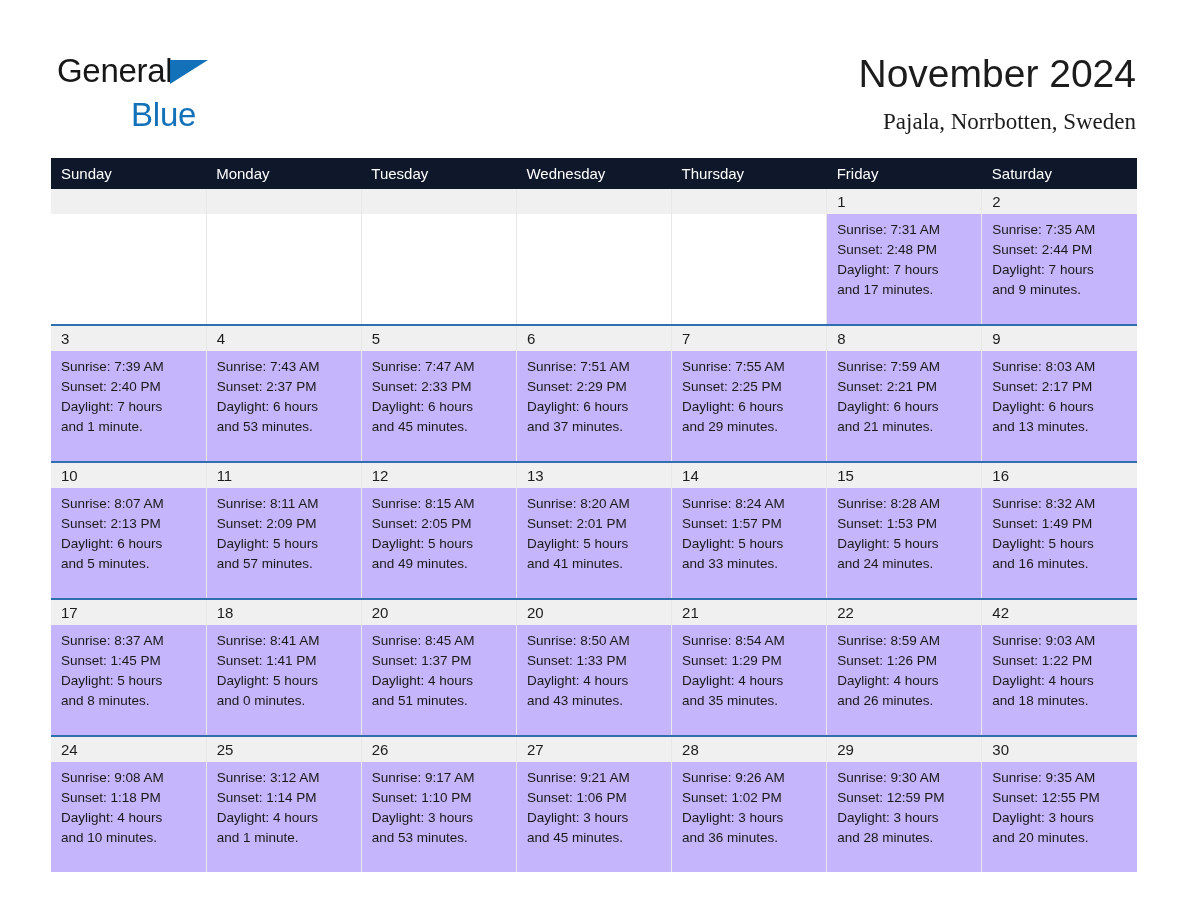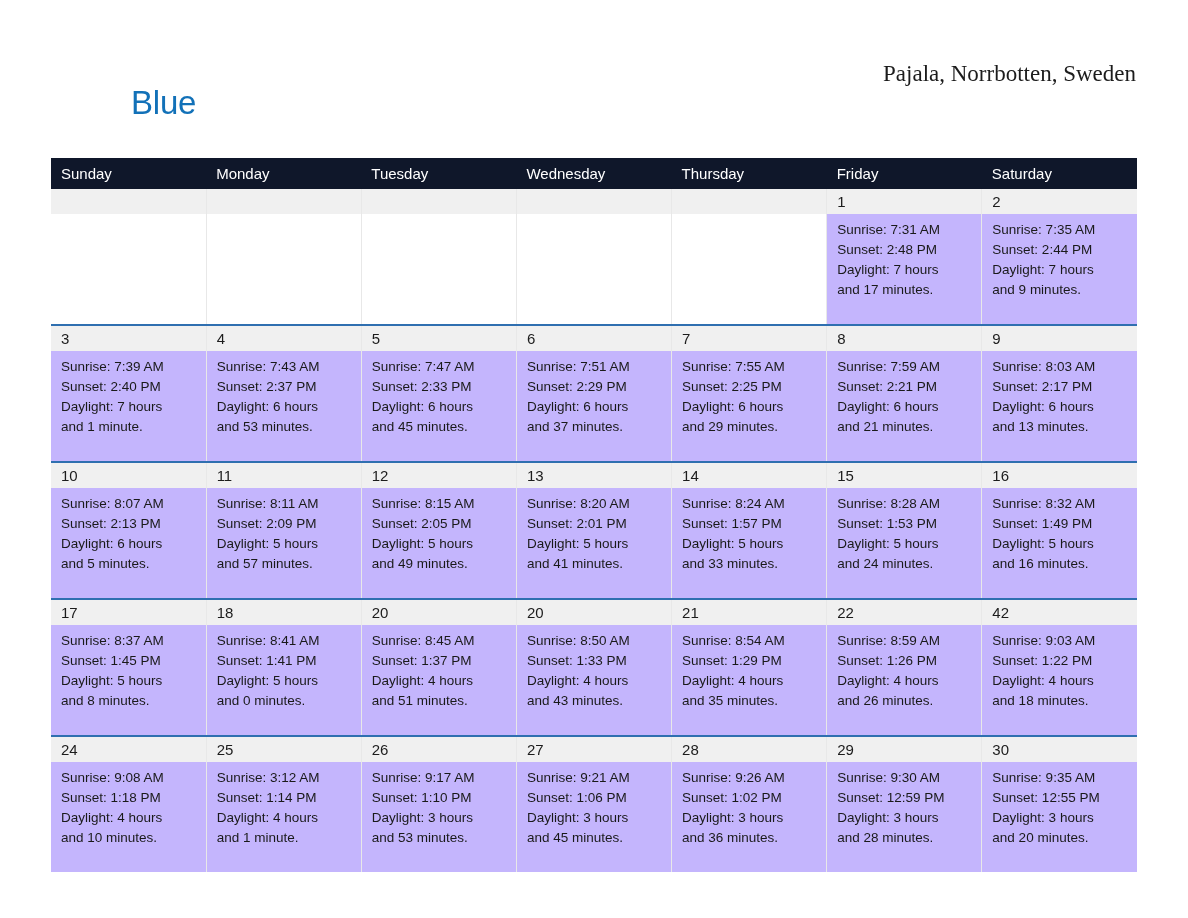--- a/index.html
+++ b/index.html
@@ -52,21 +52,21 @@
     vertical-align: -2px;
     margin-left: -2px;
     width: 0;
     height: 0;
     border-top: 24px solid #1271b8;
     border-right: 38px solid transparent;
   }
   .logo-line2 {
     position: absolute;
     left: 74px;
-    top: 32px;
+    top: 44px;
     font-size: 33px;
     color: #1271b8;
     letter-spacing: -0.2px;
     text-align: right;
   }
 
   .title-block {
     position: absolute;
     right: 52px;
     top: 50px;
@@ -142,24 +142,28 @@
   td.blank .cellbody { background: #ffffff; }
 </style>
 </head>
 <body>
 
 <div class="page">
 
   <div class="header">
 
     <div class="logo">
+      <div class="logo-line1">
+        <span class="logo-general">General</span><span class="logo-tri"></span>
+      </div>
       <div class="logo-line2">Blue</div>
     </div>
 
     <div class="title-block">
+      <h1 class="cal-title">November 2024</h1>
       <h2 class="cal-subtitle">Pajala, Norrbotten, Sweden</h2>
     </div>
 
   </div>
 
   <table class="calendar">
     <thead>
       <tr>
         <th>Sunday</th>
         <th>Monday</th>

